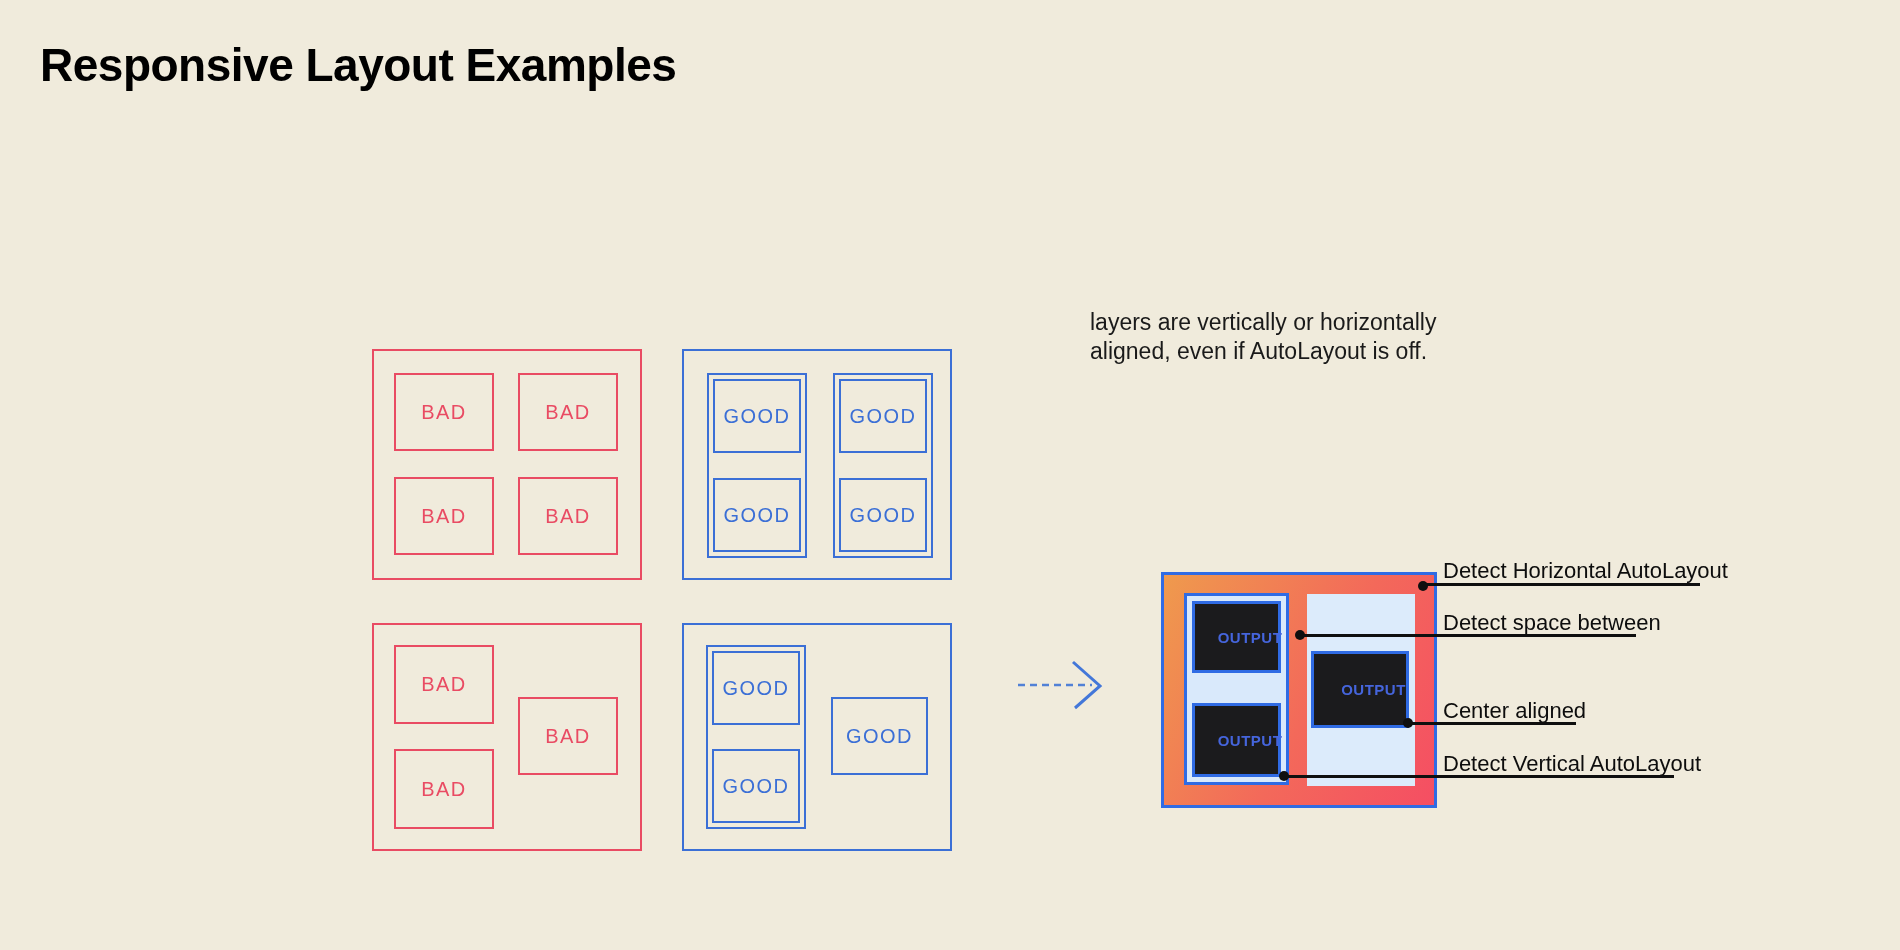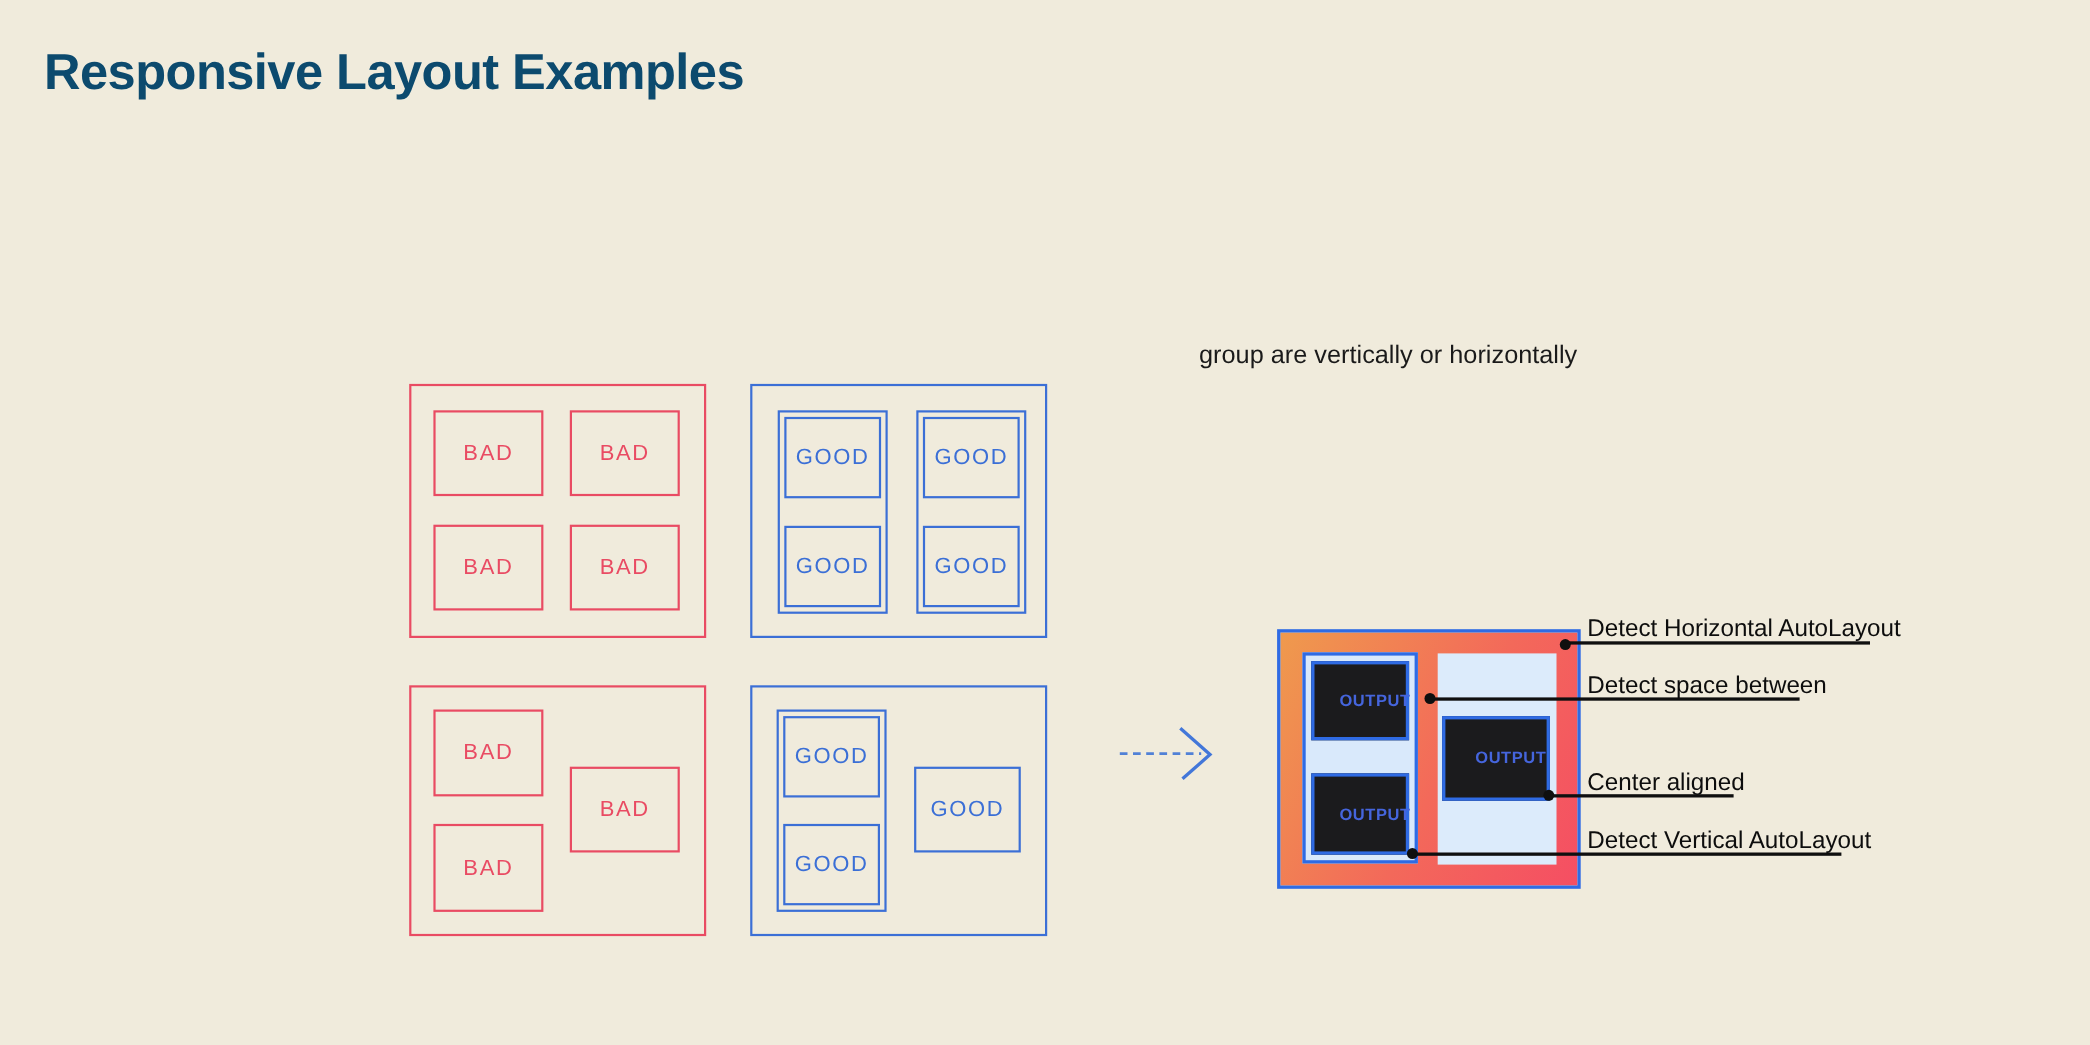--- a/index.html
+++ b/index.html
@@ -1,18 +1,18 @@
 <!DOCTYPE html>
 <html><head>
 <meta charset="utf-8">
 <style>
   html,body{margin:0;padding:0;}
   .canvas{position:relative;width:1900px;height:950px;background:#F0EBDC;overflow:hidden;
           font-family:"Liberation Sans",sans-serif;}
-  .h1{position:absolute;left:40px;top:38px;font-size:46px;font-weight:bold;color:#0c4a6e;letter-spacing:-0.5px;}
+  .h1{position:absolute;left:40px;top:38px;font-size:46px;font-weight:bold;color:#000000;letter-spacing:-0.5px;}
 
   
   .frame{position:absolute;box-sizing:border-box;margin-top:47px;}
   .frame.red{border:2px solid #E94B63;}
   .frame.blue{border:2px solid #3B6FD6;}
   .cell{position:absolute;box-sizing:border-box;display:flex;align-items:center;justify-content:center;
         font-size:20px;letter-spacing:1.5px;}
   .cell.red{border:2px solid #E94B63;color:#E94B63;}
   .cell.blue{border:2px solid #3B6FD6;color:#3B6FD6;}
   .group{position:absolute;box-sizing:border-box;border:2px solid #3B6FD6;background:transparent;
@@ -106,21 +106,22 @@
 
   <div class="frame blue" id="good2">
     <div class="group gL">
       <div class="gcell">GOOD</div>
       <div class="gcell">GOOD</div>
     </div>
     <div class="cell blue cR">GOOD</div>
   </div>
 
   <div class="desc">
-    <div class="line">group are vertically or horizontally</div>
+    <div class="line">layers are vertically or horizontally</div>
+    <div class="line">aligned, even if AutoLayout is off.</div>
   </div>
 
   <svg class="arrow" width="96" height="64" viewBox="0 0 96 64">
     <line x1="6" y1="33" x2="80" y2="33" stroke="#5181D6" stroke-width="2.5" stroke-dasharray="7 5"></line>
     <polyline points="61,10 88,34 63,56" fill="none" stroke="#4377D9" stroke-width="3"></polyline>
   </svg>
 
   <div id="output">
     <div class="pale-group">
       <div class="dark-box t">OUTPUT</div>

